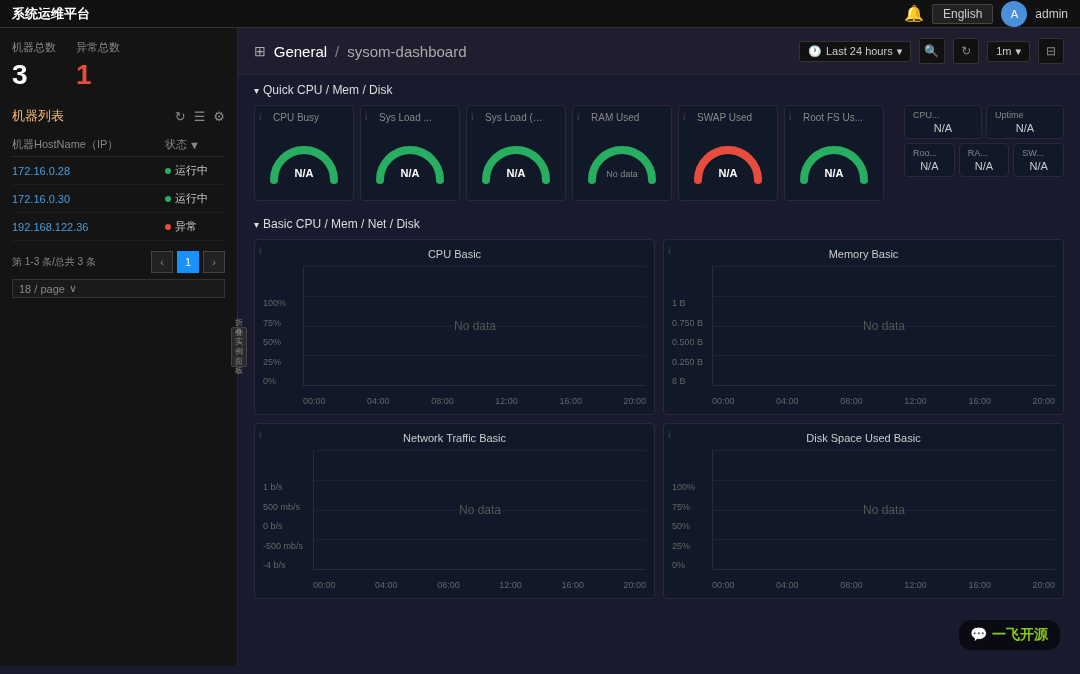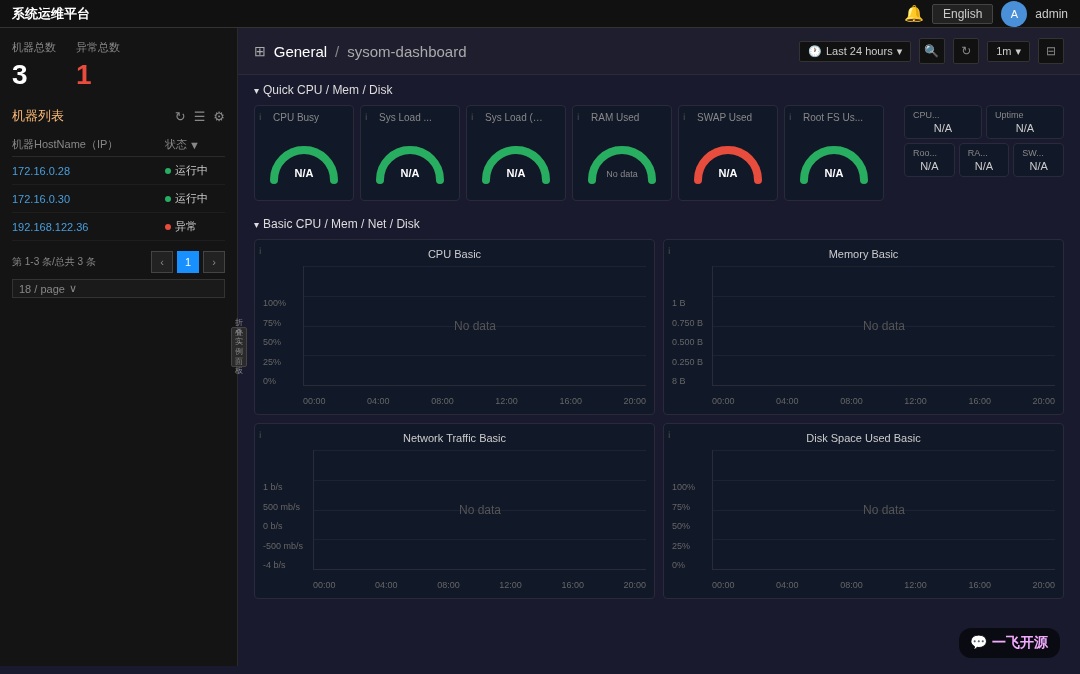--- a/index.html
+++ b/index.html
@@ -86,21 +86,21 @@
     .chart-x-labels { position: absolute; bottom: 0; left: 40px; right: 0; display: flex; justify-content: space-between; color: #666; font-size: 9px; }
     .chart-plot { position: absolute; left: 40px; right: 0; top: 0; bottom: 20px; border-left: 1px solid #2a2a3a; border-bottom: 1px solid #2a2a3a; }
     .no-data-label { position: absolute; top: 50%; left: 50%; transform: translate(-50%, -50%); color: #555; font-size: 12px; }
     .chart-grid-line { position: absolute; left: 0; right: 0; border-top: 1px solid #1e2235; }
     .chart-info-icon { position: absolute; top: 4px; left: 4px; color: #555; font-size: 9px; }
 
     
     svg.gauge-svg { width: 80px; height: 55px; }
 
     
-    .watermark { position: fixed; bottom: 16px; right: 20px; background: rgba(0,0,0,0.6); padding: 6px 12px; border-radius: 12px; color: #f0abfc; font-size: 14px; font-weight: bold; z-index: 100; }
+    .watermark { position: fixed; bottom: 24px; right: 20px; background: rgba(0,0,0,0.6); padding: 6px 12px; border-radius: 12px; color: #84cc16; font-size: 14px; font-weight: bold; z-index: 100; }
   </style>
 </head>
 <body>
 
 <div class="top-nav">
   <span class="brand">系统运维平台</span>
   <div class="nav-right">
     <span class="bell-icon">🔔</span>
     <button class="lang-btn">English</button>
     <div class="avatar">A</div>

